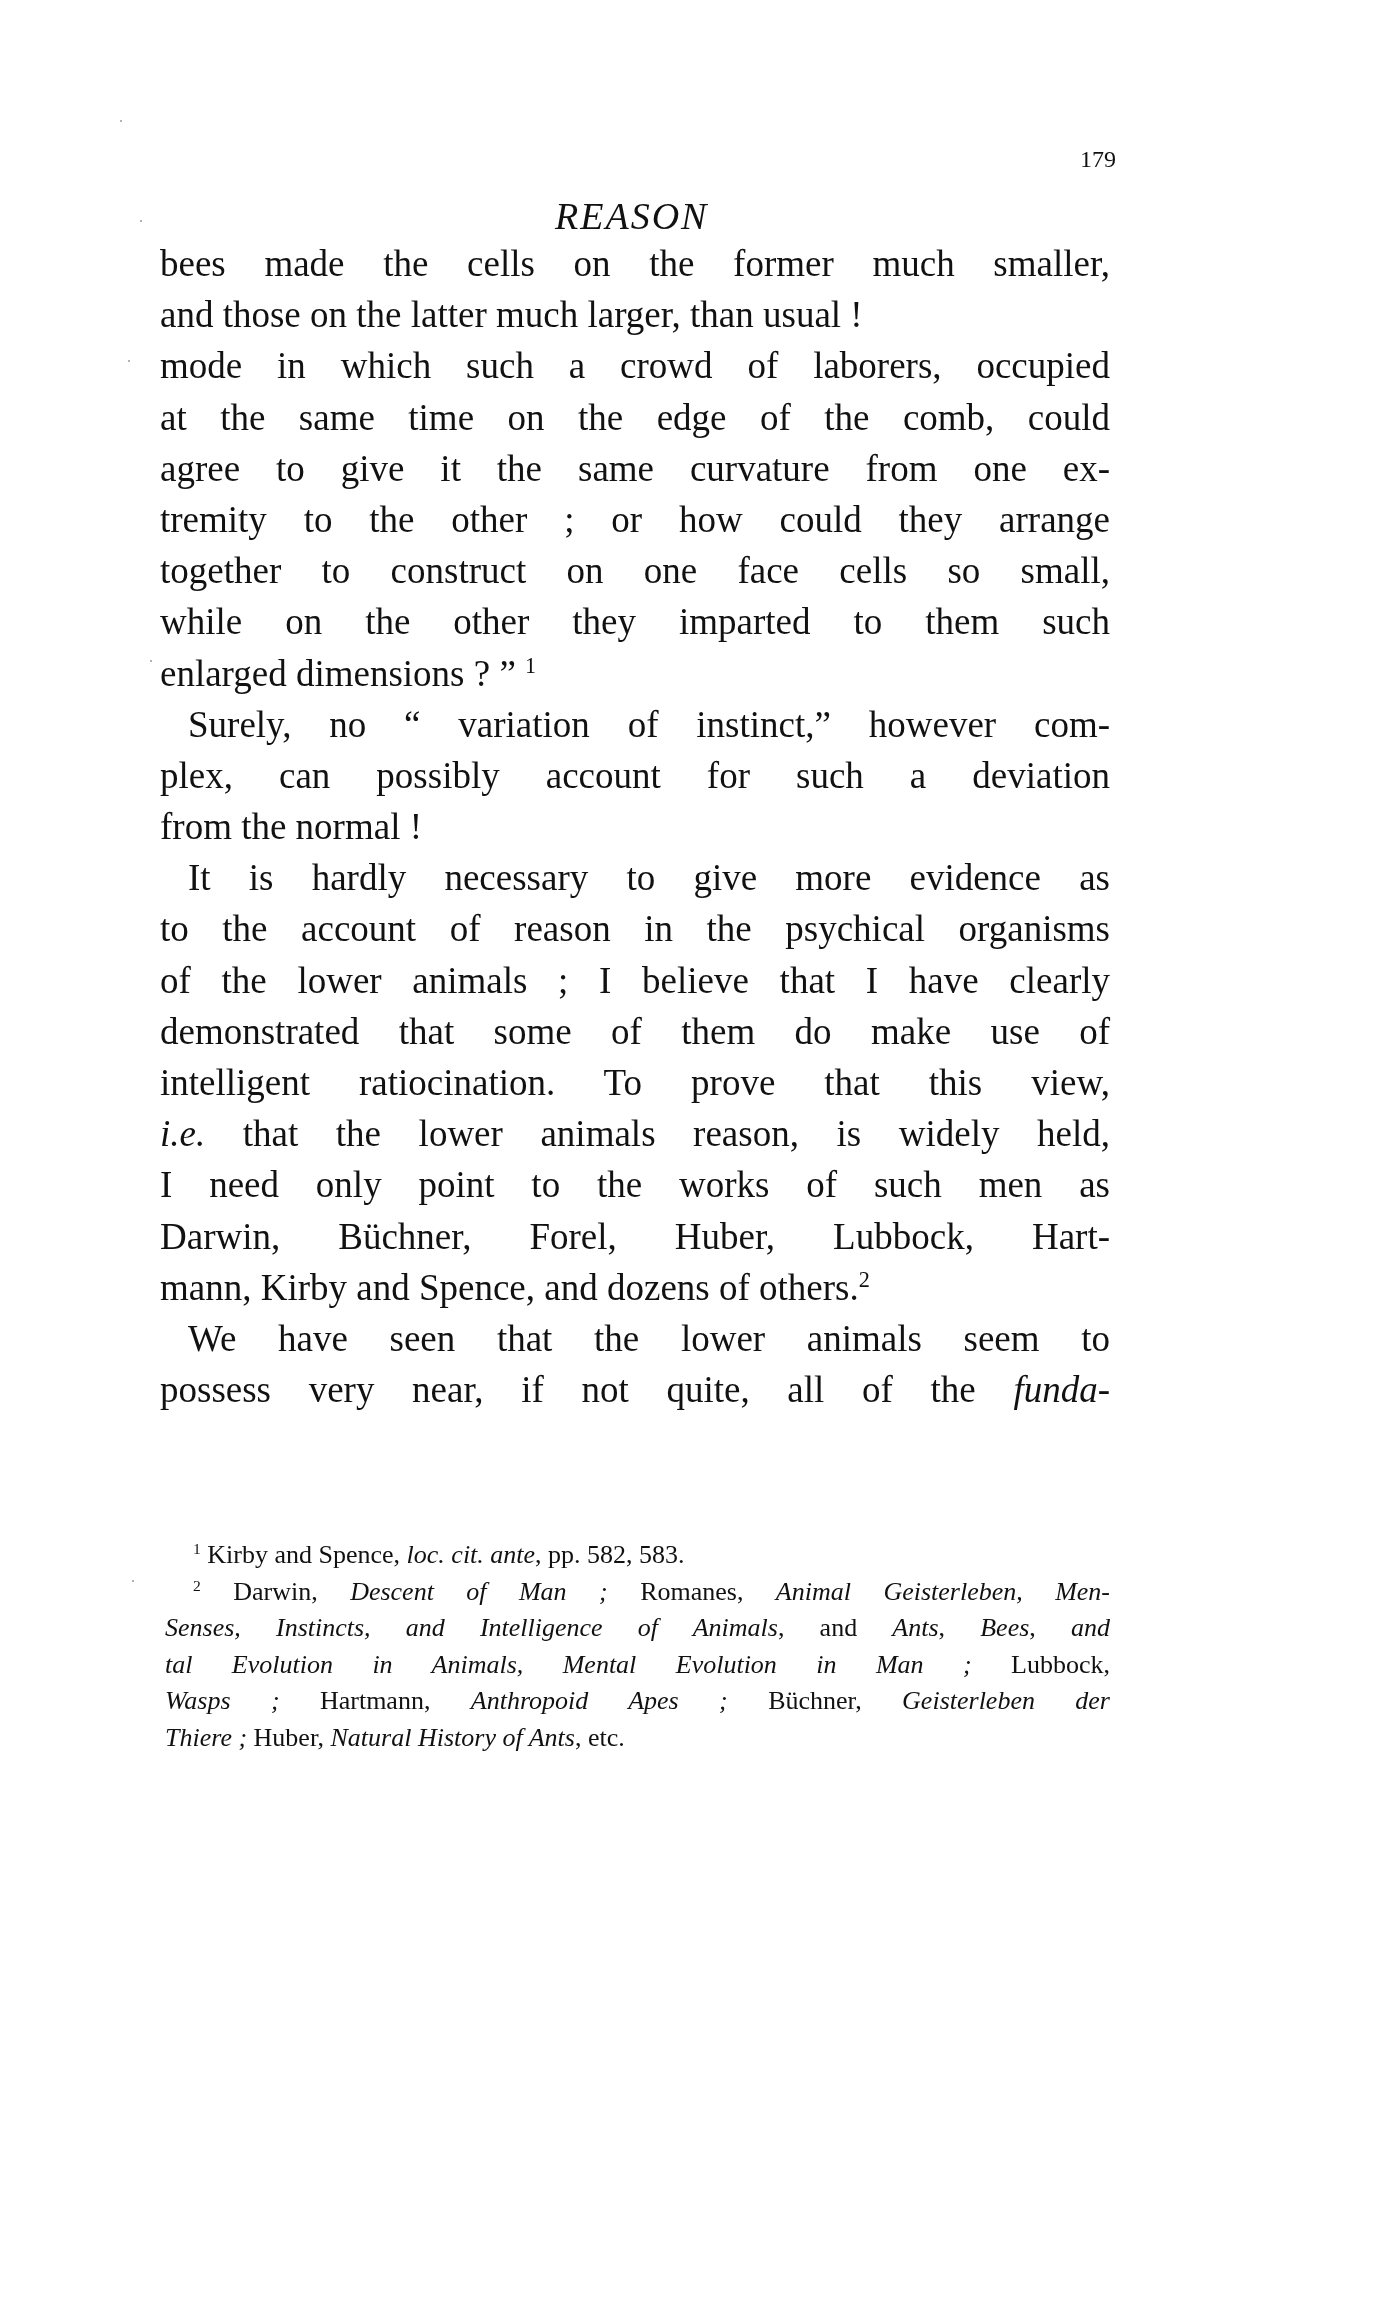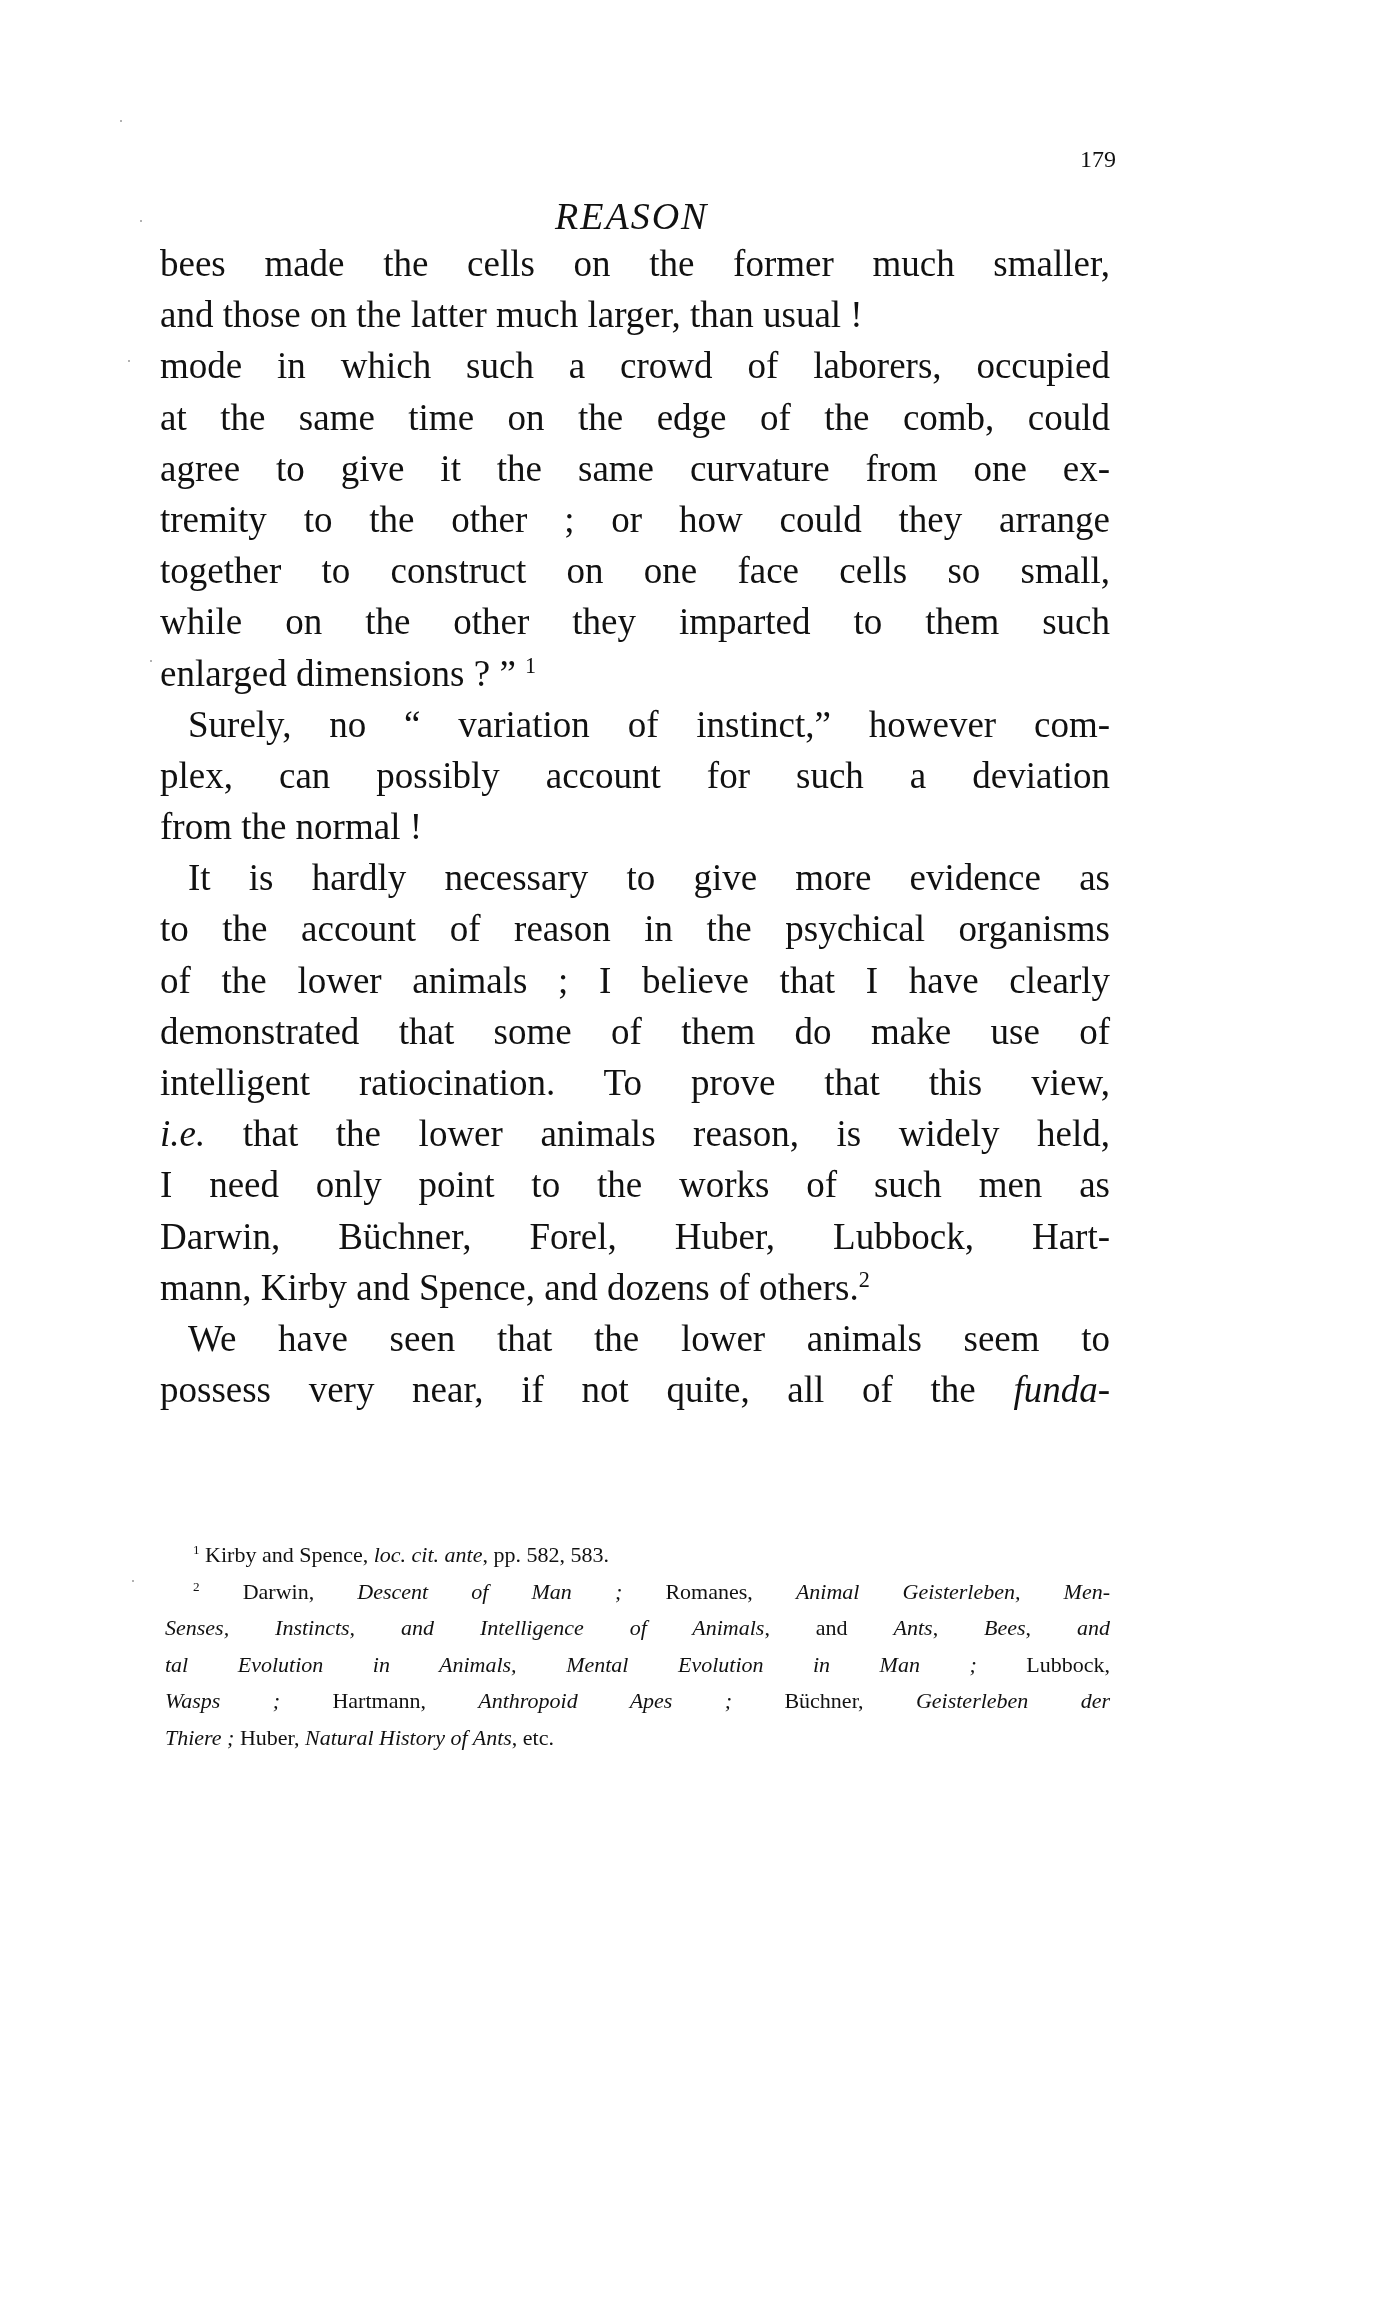--- a/index.html
+++ b/index.html
@@ -8,21 +8,21 @@
   .header { position: absolute; top: 150px; left: 0; width: 1377px; height: 50px; }
   .running-head { position: absolute; left: 555px; top: 0; font-style: italic;
                   font-size: 38px; letter-spacing: 2px; margin-top: 44px; }
   .page-number { position: absolute; left: 1080px; top: -4px; font-size: 24px; }
   .body-text { position: absolute; left: 160px; top: 238px; width: 950px; }
   .line { height: 51.2px; line-height: 51.2px; font-size: 37px; white-space: nowrap;
           text-align: justify; text-align-last: justify; overflow: visible; }
   .line.last { text-align-last: left; }
   .line.indent { padding-left: 28px; }
   .footnotes { position: absolute; left: 165px; top: 1537px; width: 945px; }
-  .fn-line { height: 36.5px; line-height: 36.5px; font-size: 22px; white-space: nowrap;
+  .fn-line { height: 36.5px; line-height: 36.5px; font-size: 26px; white-space: nowrap;
              text-align: justify; text-align-last: justify; }
   .fn-line.last { text-align-last: left; }
   .fn-line.indent { padding-left: 28px; }
   sup { font-size: 60%; line-height: 0; vertical-align: 0.6em; }
   i { font-style: italic; }
   .specks { position: absolute; left: 110px; top: 100px; width: 60px; height: 1300px; }
   .speck { position: absolute; width: 2px; height: 2px; background: #999; border-radius: 1px; }
 </style>
 </head>
 <body>

